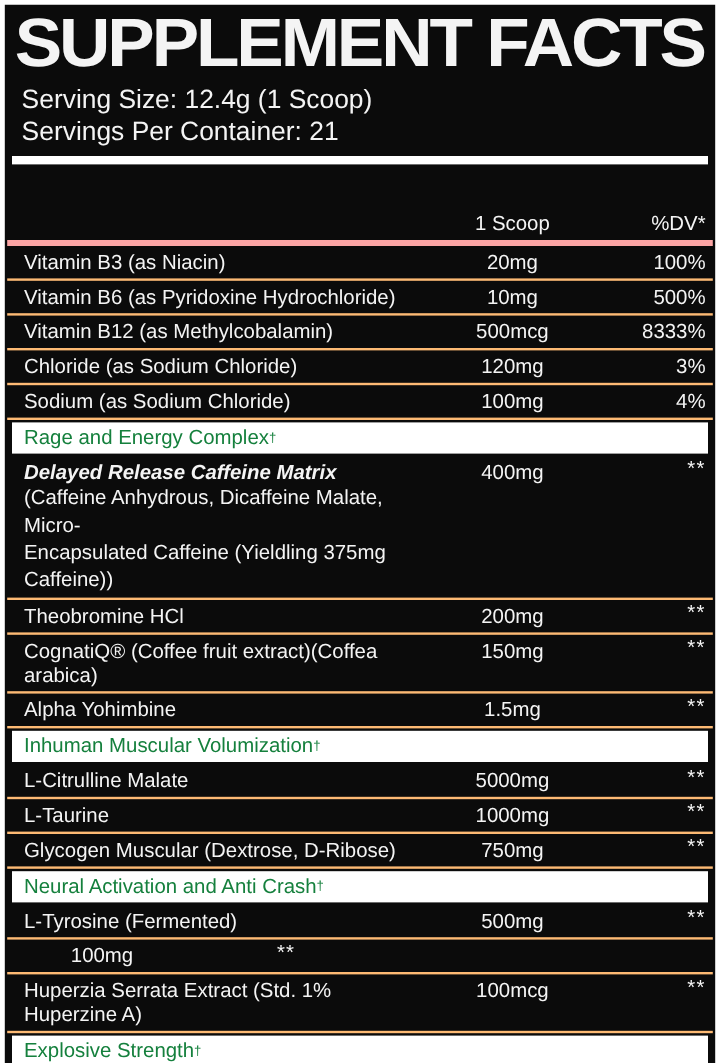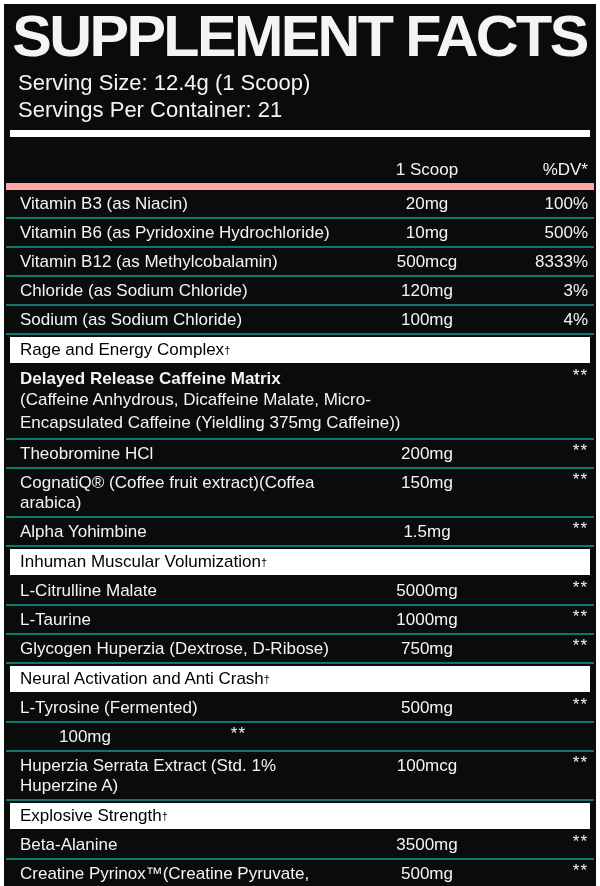--- a/index.html
+++ b/index.html
@@ -44,36 +44,36 @@
   .thick-bar {
     height: 7px;
     background: #fff;
     margin: 0 6px;
   }
   .table { font-size: 17px; }
   .row {
     display: flex;
     align-items: flex-start;
     padding: 4px 0 3px 14px;
-    border-bottom: 2px solid #0f766e;
+    border-bottom: 2px solid #fdba74;
     margin: 0 2px;
     min-height: 28px;
   }
-  .row.header-row { border-bottom: 7px solid #fca5a5; padding-top: 23px; }
+  .row.header-row { border-bottom: 5px solid #fca5a5; padding-top: 8px; margin-top: 32px; }
   .row.last { border-bottom: none; }
   .cell-name { flex: 1 1 auto; padding-right: 4px; }
   .cell-name .main-line { display: block; }
   .cell-name .sub-line { display: block; font-weight: normal; line-height: 1.35; }
-  .bold { font-weight: bold; }
+  .bold { font-weight: bold; font-style: italic; }
   .cell-amount { flex: 0 0 130px; text-align: center; }
   .cell-dv { flex: 0 0 102px; text-align: right; padding-right: 6px; }
   .stars { position: relative; top: -3px; letter-spacing: 1px; }
   .section-bar {
     background: #ffffff;
-    color: #000000;
+    color: #15803d;
     margin: 2px 6px;
     padding: 3px 0 3px 10px;
     font-size: 17px;
     min-height: 26px;
     display: flex;
     align-items: center;
   }
   sup.dagger { font-size: 11px; vertical-align: super; line-height: 0; }
 </style>
 </head>
@@ -129,20 +129,21 @@
             <span class="cell-amount">100mg</span>
             <span class="cell-dv">4%</span>
           </div>
           <div class="section-bar">Rage and Energy Complex<sup class="dagger">†</sup></div>
           <div class="row">
             <span class="cell-name">
               <span class="main-line bold">Delayed Release Caffeine Matrix</span>
               <span class="sub-line">(Caffeine Anhydrous, Dicaffeine Malate, Micro-</span>
               <span class="sub-line">Encapsulated Caffeine (Yieldling 375mg Caffeine))</span>
             </span>
+            <span class="cell-amount">400mg</span>
             <span class="cell-dv"><span class="stars">**</span></span>
           </div>
           <div class="row">
             <span class="cell-name">
               <span class="main-line">Theobromine HCl</span>
             </span>
             <span class="cell-amount">200mg</span>
             <span class="cell-dv"><span class="stars">**</span></span>
           </div>
           <div class="row">
@@ -169,21 +170,21 @@
           </div>
           <div class="row">
             <span class="cell-name">
               <span class="main-line">L-Taurine</span>
             </span>
             <span class="cell-amount">1000mg</span>
             <span class="cell-dv"><span class="stars">**</span></span>
           </div>
           <div class="row">
             <span class="cell-name">
-              <span class="main-line">Glycogen Huperzia (Dextrose, D-Ribose)</span>
+              <span class="main-line">Glycogen Muscular (Dextrose, D-Ribose)</span>
             </span>
             <span class="cell-amount">750mg</span>
             <span class="cell-dv"><span class="stars">**</span></span>
           </div>
           <div class="section-bar">Neural Activation and Anti Crash<sup class="dagger">†</sup></div>
           <div class="row">
             <span class="cell-name">
               <span class="main-line">L-Tyrosine (Fermented)</span>
             </span>
             <span class="cell-amount">500mg</span>

